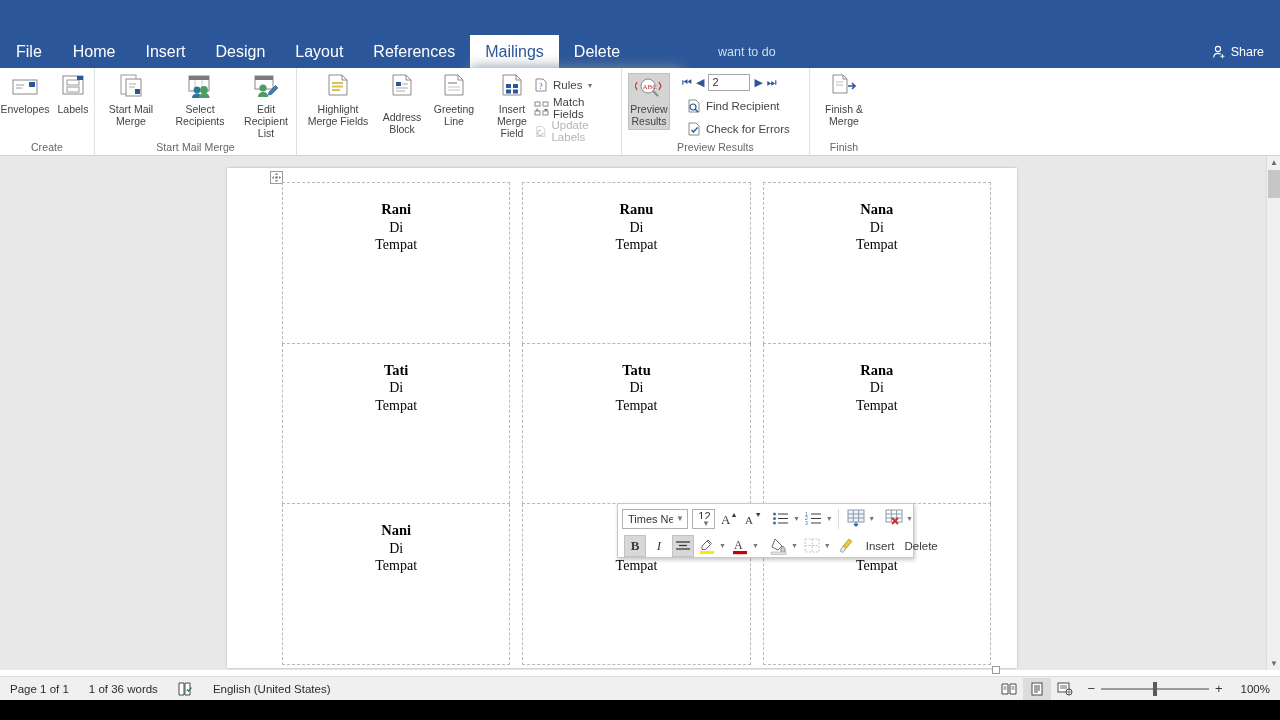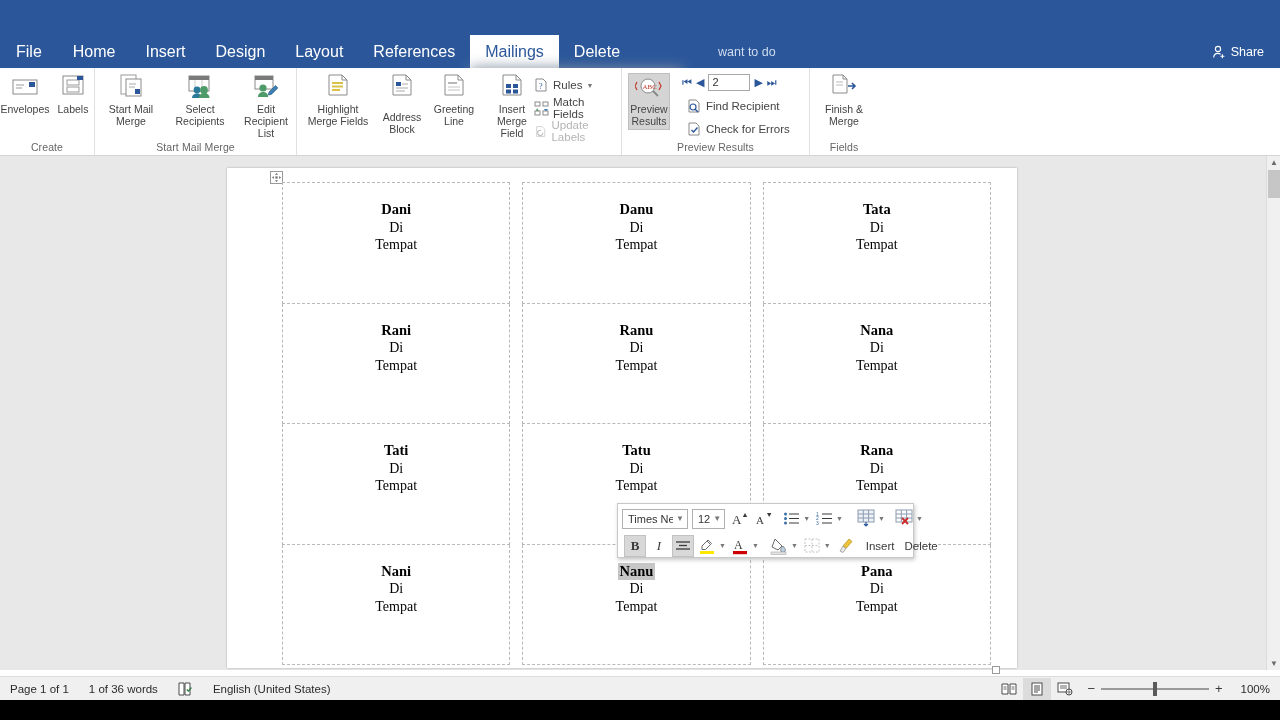--- a/index.html
+++ b/index.html
@@ -390,55 +390,36 @@
         <svg class="ico" width="30" height="26" viewBox="0 0 30 26">
           <path d="M4 1h10l4 4v14H4z" fill="#fff" stroke="#8a8a8a"></path>
           <path d="M14 1v4h4" fill="none" stroke="#8a8a8a"></path>
           <line x1="7" y1="8" x2="14" y2="8" stroke="#bbb"></line>
           <line x1="7" y1="11" x2="14" y2="11" stroke="#bbb"></line>
           <path d="M19 12h7m-3-3l3 3-3 3" fill="none" stroke="#2b579a" stroke-width="1.6"></path>
         </svg>
         <span class="lbl">Finish &amp;
 Merge</span>
       </div>
-      <div class="gtitle">Fields</div>
+      <div class="gtitle">Finish</div>
     </div>
   </div>
 
   <div class="docarea">
     <div class="page">
       <div class="tablewrap">
         <div class="movehandle">
           <svg width="9" height="9" viewBox="0 0 9 9">
             <path d="M4.5 0l1.6 1.8H2.9zM4.5 9L2.9 7.2h3.2zM0 4.5l1.8-1.6v3.2zM9 4.5L7.2 6.1V2.9z" fill="#6a6a6a"></path>
             <rect x="3.4" y="3.4" width="2.2" height="2.2" fill="#6a6a6a"></rect>
           </svg>
         </div>
         <div class="resizehandle"></div>
         <table class="lbltable">
           <tbody>
-              <tr>
-            <td>
-              <span class="nm">Dani</span><br>
-              <span>Di</span><br>
-              <span>Tempat</span>
-            </td>
-            <td class="gutter"></td>
-            <td>
-              <span class="nm">Danu</span><br>
-              <span>Di</span><br>
-              <span>Tempat</span>
-            </td>
-            <td class="gutter"></td>
-            <td>
-              <span class="nm">Tata</span><br>
-              <span>Di</span><br>
-              <span>Tempat</span>
-            </td>
-          </tr>
           <tr>
             <td>
               <span class="nm">Rani</span><br>
               <span>Di</span><br>
               <span>Tempat</span>
             </td>
             <td class="gutter"></td>
             <td>
               <span class="nm">Ranu</span><br>
               <span>Di</span><br>
@@ -500,21 +481,21 @@
       <div class="vdn">▼</div>
     </div>
   </div>
 
   <div class="minibar">
     <div class="mrow r1">
       <div class="combo" style="width:66px;">
         <span class="cv">Times Ne</span>
         <span class="cc">▼</span>
       </div>
-      <div class="combo" style="width:48px;">
+      <div class="combo" style="width:48px;flex-direction:column;">
         <span class="cv">12</span>
         <span class="cc">▼</span>
       </div>
       <div class="mbtn" style="margin-left:4px;">
         <svg width="17" height="17" viewBox="0 0 17 17">
           <text x="0" y="14" font-size="13" font-family="serif" fill="#3a3a3a">A</text>
           <path d="M13 3l2.2 4h-4.4z" fill="#3a3a3a"></path>
         </svg>
       </div>
       <div class="mbtn">

